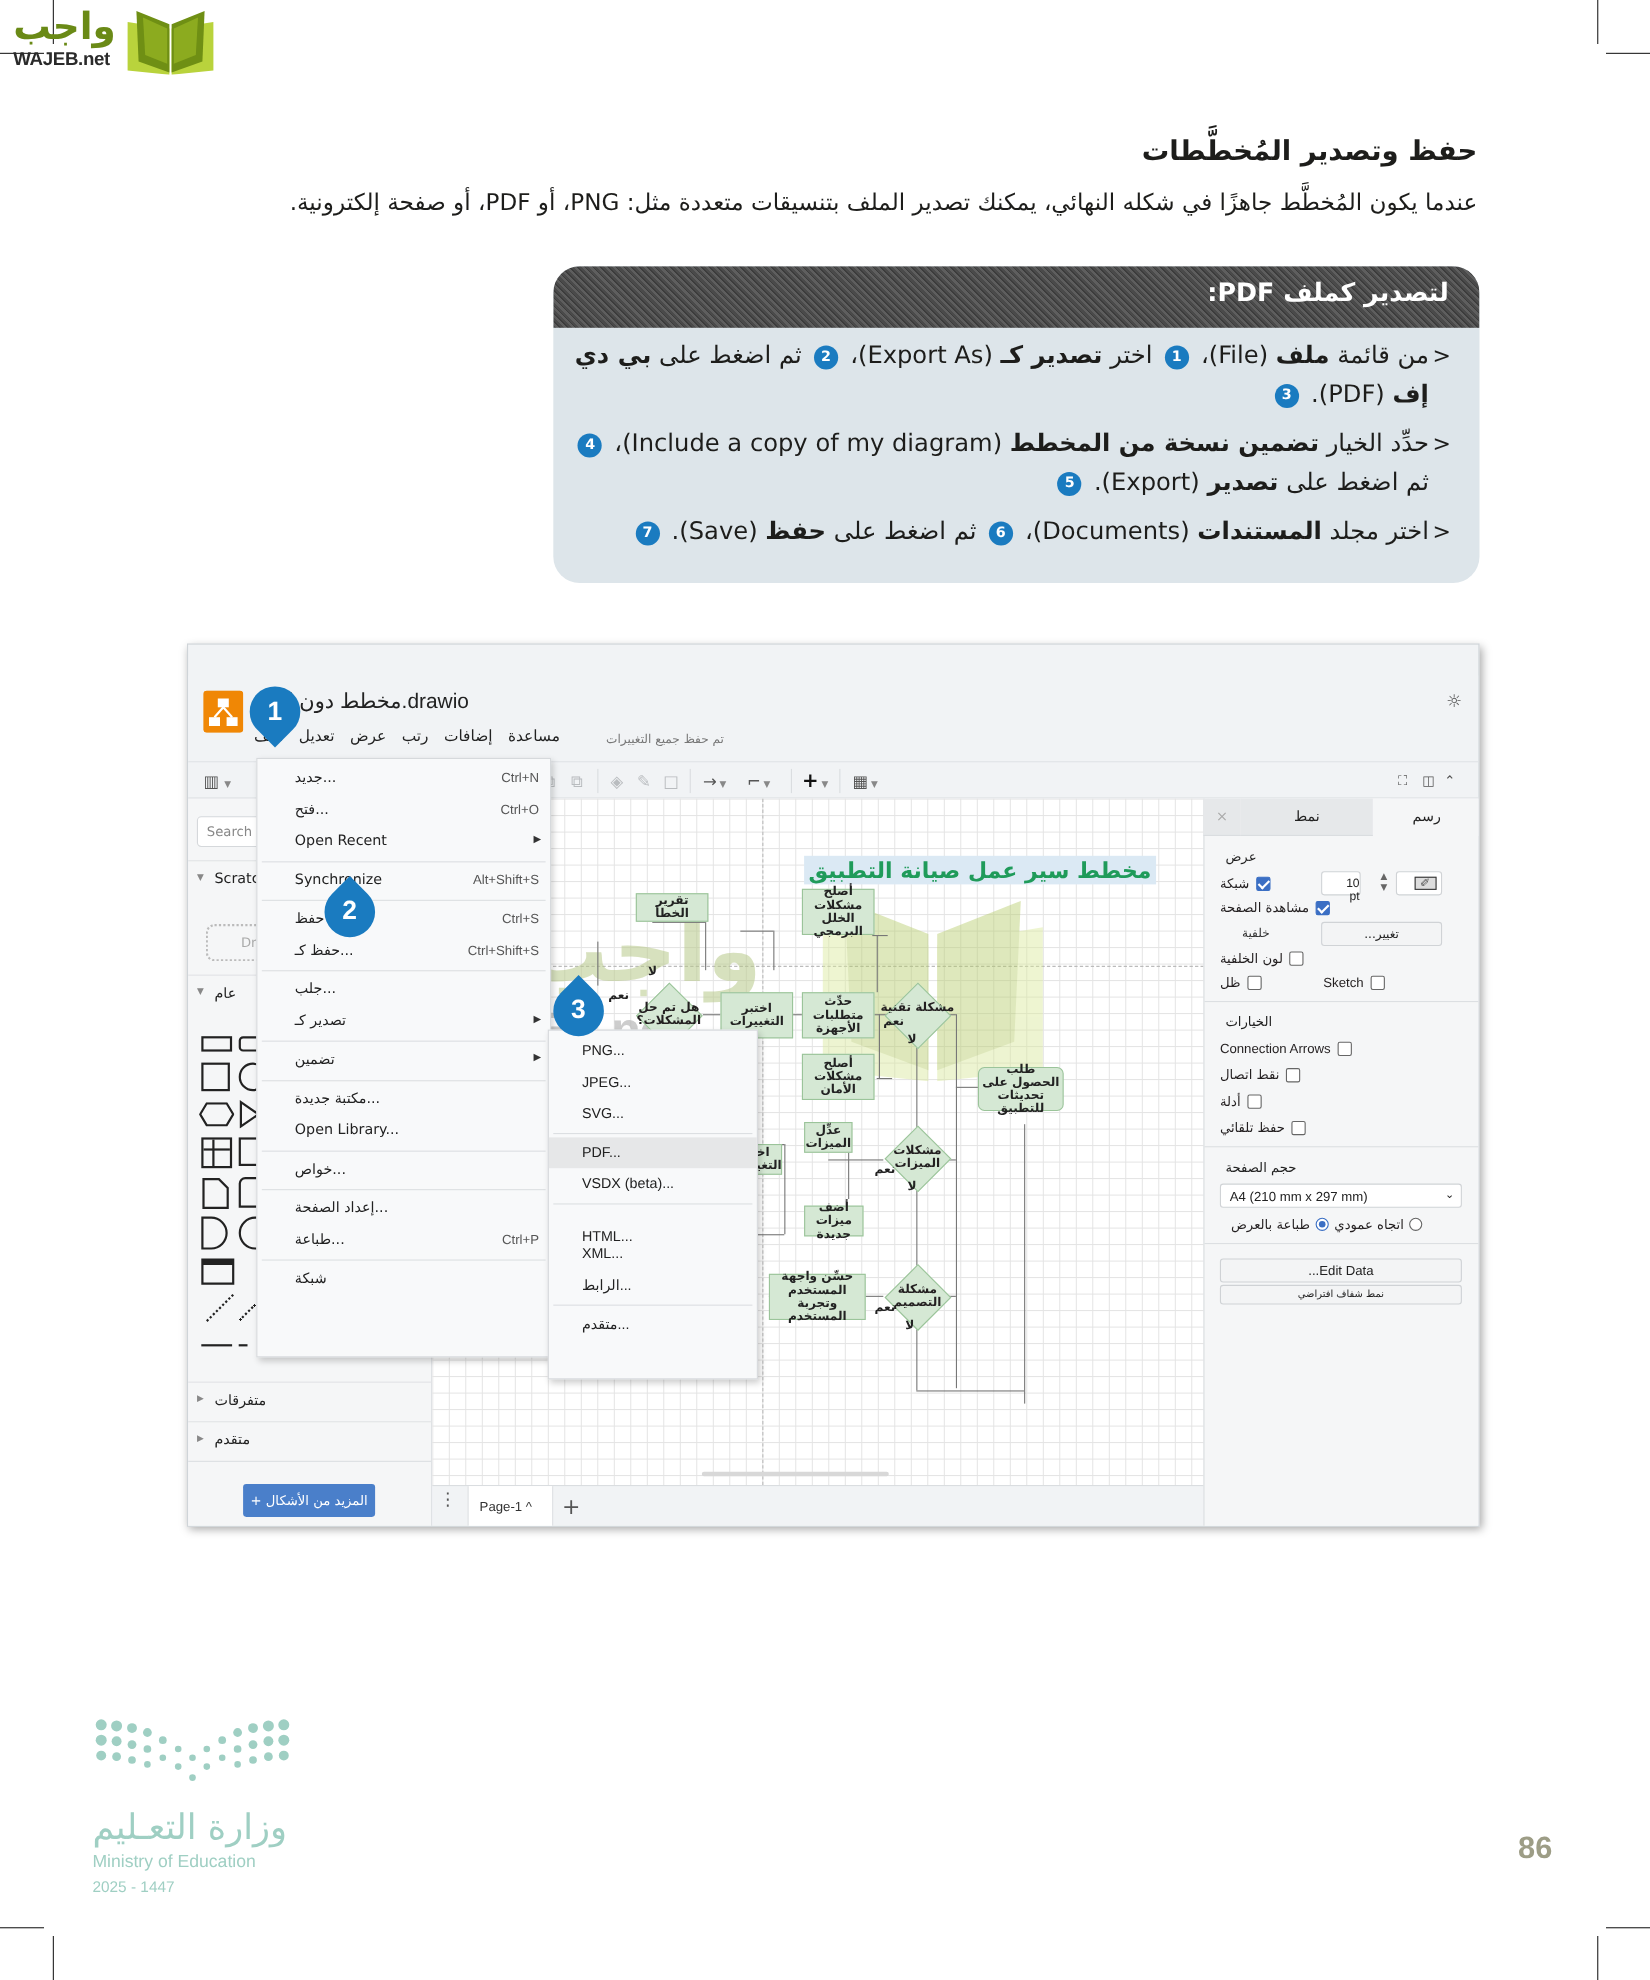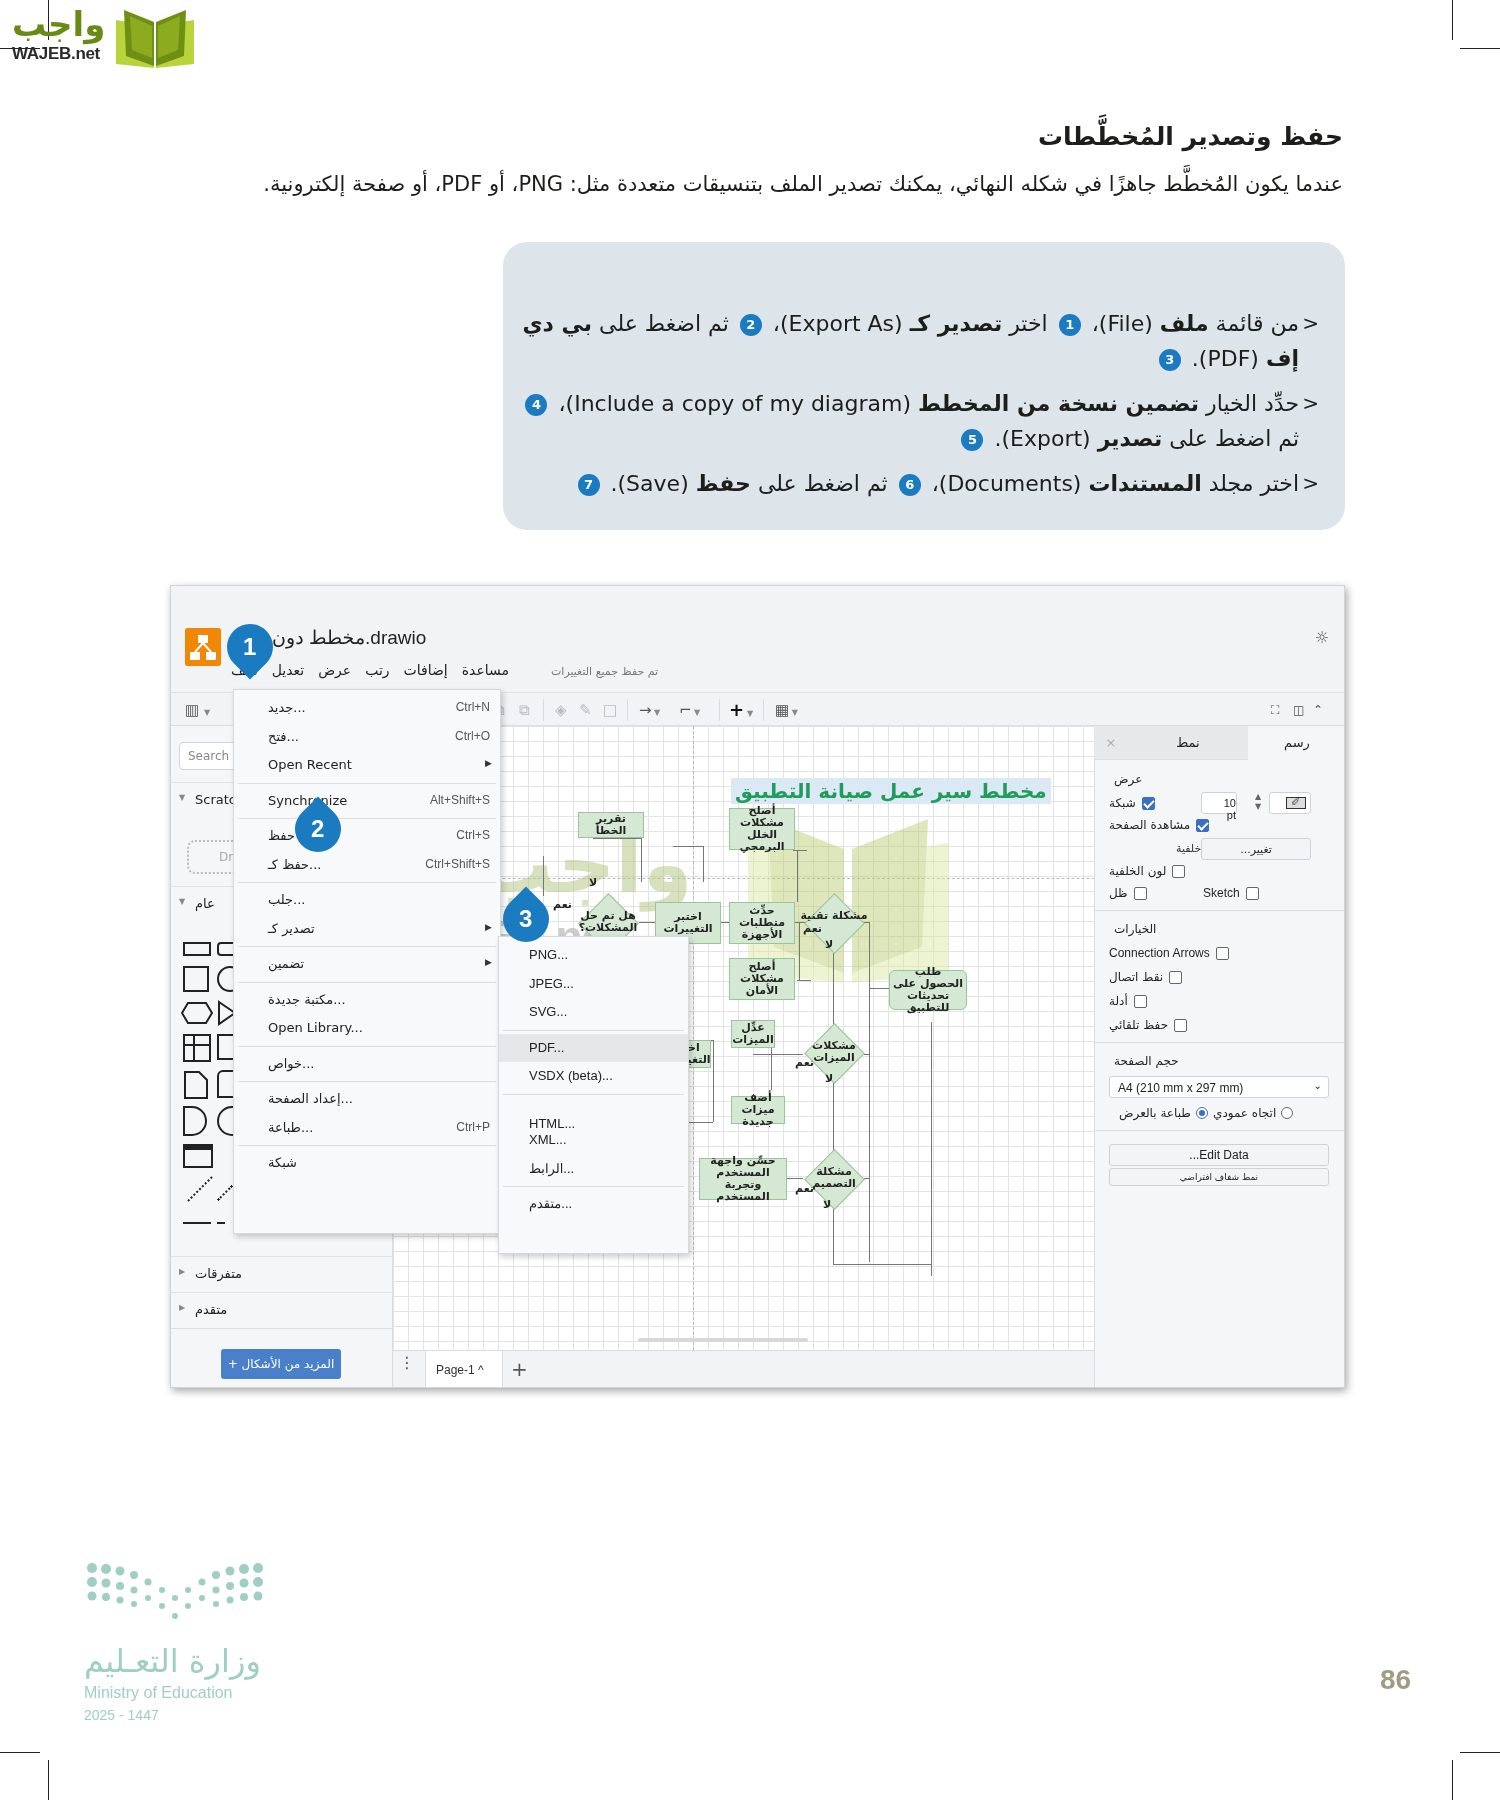--- a/index.html
+++ b/index.html
@@ -152,20 +152,23 @@
     <path d="M72 2 L42 14 L42 58 L70 48 Z" fill="#6f8f14"></path>
     <path d="M16 8 L38 18 L38 50 L18 42 Z" fill="#8cab1f"></path>
     <path d="M66 8 L44 18 L44 50 L64 42 Z" fill="#8cab1f"></path>
   </svg>
 </div>
 
 <div class="abs section-title">حفظ وتصدير المُخطَّطات</div>
 <div class="abs intro-text">عندما يكون المُخطَّط جاهزًا في شكله النهائي، يمكنك تصدير الملف بتنسيقات متعددة مثل: PNG، أو PDF، أو صفحة إلكترونية.</div>
 
 <div class="abs instr-box">
+  <div class="instr-head">
+    <div class="instr-head-title">لتصدير كملف PDF:</div>
+  </div>
   <div class="instr-list" id="instr-list">
       <div class="instr-item"><span class="bullet">&lt;</span><span>من قائمة </span><span class="b">ملف</span><span> (File)، </span><span class="step-badge">1</span><span> اختر </span><span class="b">تصدير كـ</span><span> (Export As)، </span><span class="step-badge">2</span><span> ثم اضغط على </span><span class="b">بي دي إف</span><span> (PDF). </span><span class="step-badge">3</span></div>
       <div class="instr-item"><span class="bullet">&lt;</span><span>حدِّد الخيار </span><span class="b">تضمين نسخة من المخطط</span><span> (Include a copy of my diagram)، </span><span class="step-badge">4</span><span> ثم اضغط على </span><span class="b">تصدير</span><span> (Export). </span><span class="step-badge">5</span></div>
       <div class="instr-item"><span class="bullet">&lt;</span><span>اختر مجلد </span><span class="b">المستندات</span><span> (Documents)، </span><span class="step-badge">6</span><span> ثم اضغط على </span><span class="b">حفظ</span><span> (Save). </span><span class="step-badge">7</span></div>
     </div>
 </div>
 
 <div class="abs win">
 
 
@@ -367,21 +370,21 @@
     <div class="abs" style="left:160px;top:66px;font-size:8px;color:#666;line-height:10px;">▲<br>▼</div>
     <div class="fp-input" style="left:174px;top:66px;width:42px;padding:4px;">
       <div style="width:20px;height:12px;border:1px solid #333;background:#ddd;"></div>
     </div>
     <div class="abs" style="left:196px;top:70px;font-size:11px;color:#555;">✐</div>
 
     <div class="abs" style="left:14px;top:92px;display:flex;align-items:center;gap:6px;font-size:12px;">
       <span class="cb on"></span>
       <span>مشاهدة الصفحة</span>
     </div>
-    <div class="abs" style="left:34px;top:116px;font-size:11px;color:#333;margin-left:47px;">خلفية</div>
+    <div class="abs" style="left:34px;top:116px;font-size:11px;color:#333;">خلفية</div>
     <div class="fp-input" style="left:106px;top:112px;width:110px;text-align:center;padding-top:4px;background:#f3f4f5;">تغيير...</div>
     <div class="abs" style="left:14px;top:138px;display:flex;align-items:center;gap:6px;font-size:12px;">
       <span class="cb"></span>
       <span>لون الخلفية</span>
     </div>
     <div class="abs" style="left:14px;top:160px;display:flex;align-items:center;gap:6px;font-size:12px;">
       <span class="cb"></span>
       <span>ظل</span>
     </div>
     <div class="abs" style="left:108px;top:160px;display:flex;align-items:center;gap:6px;font-size:12px;font-family:'Liberation Sans',sans-serif;">

